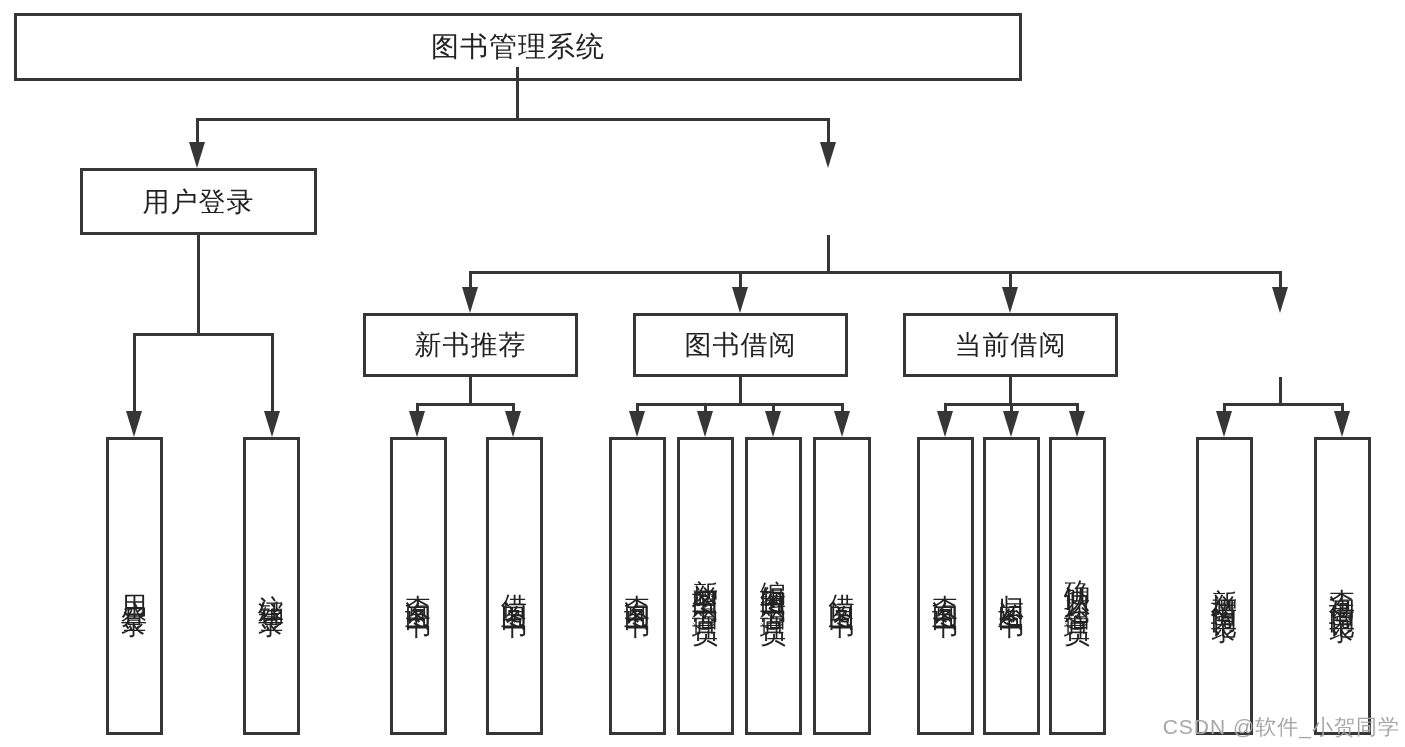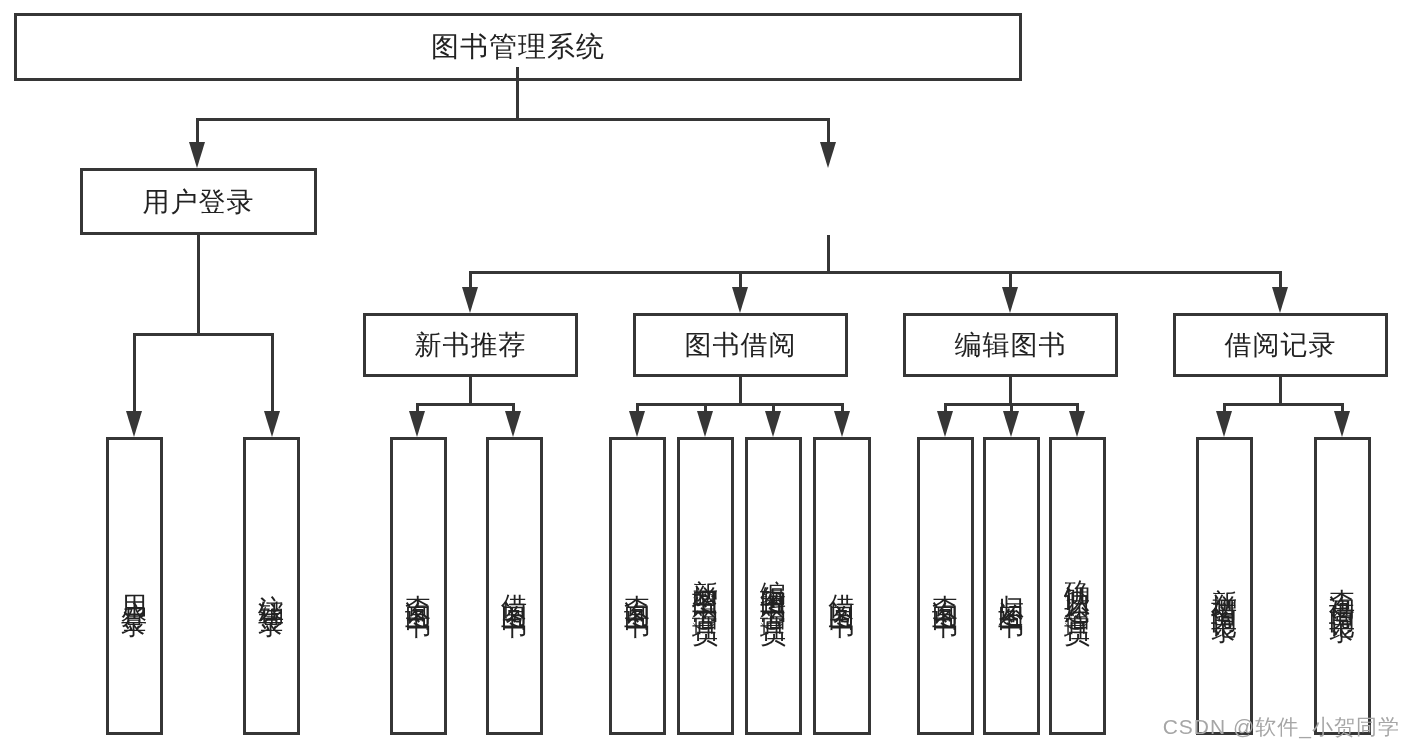--- a/index.html
+++ b/index.html
@@ -84,24 +84,21 @@
   <div class="arrow" style="left:1002px;top:287px"></div>
   <div class="arrow" style="left:1272px;top:287px"></div>
 
   <div class="box hbox" style="left:363px;top:313px;width:215px;height:64px">
     <span>新书推荐</span>
   </div>
   <div class="box hbox" style="left:633px;top:313px;width:215px;height:64px">
     <span>图书借阅</span>
   </div>
   <div class="box hbox" style="left:903px;top:313px;width:215px;height:64px">
-    <span>编辑图书</span>
-  </div>
-  <div class="box hbox" style="left:1173px;top:313px;width:215px;height:64px">
-    <span>借阅记录</span>
+    <span>当前借阅</span>
   </div>
 
   <div class="line" style="left:469px;top:377px;width:3px;height:29px"></div>
   <div class="line" style="left:416px;top:403px;width:99px;height:3px"></div>
   <div class="line" style="left:416px;top:403px;width:3px;height:12px"></div>
   <div class="line" style="left:512px;top:403px;width:3px;height:12px"></div>
   <div class="arrow" style="left:409px;top:411px"></div>
   <div class="arrow" style="left:505px;top:411px"></div>
 
   <div class="line" style="left:739px;top:377px;width:3px;height:29px"></div>

